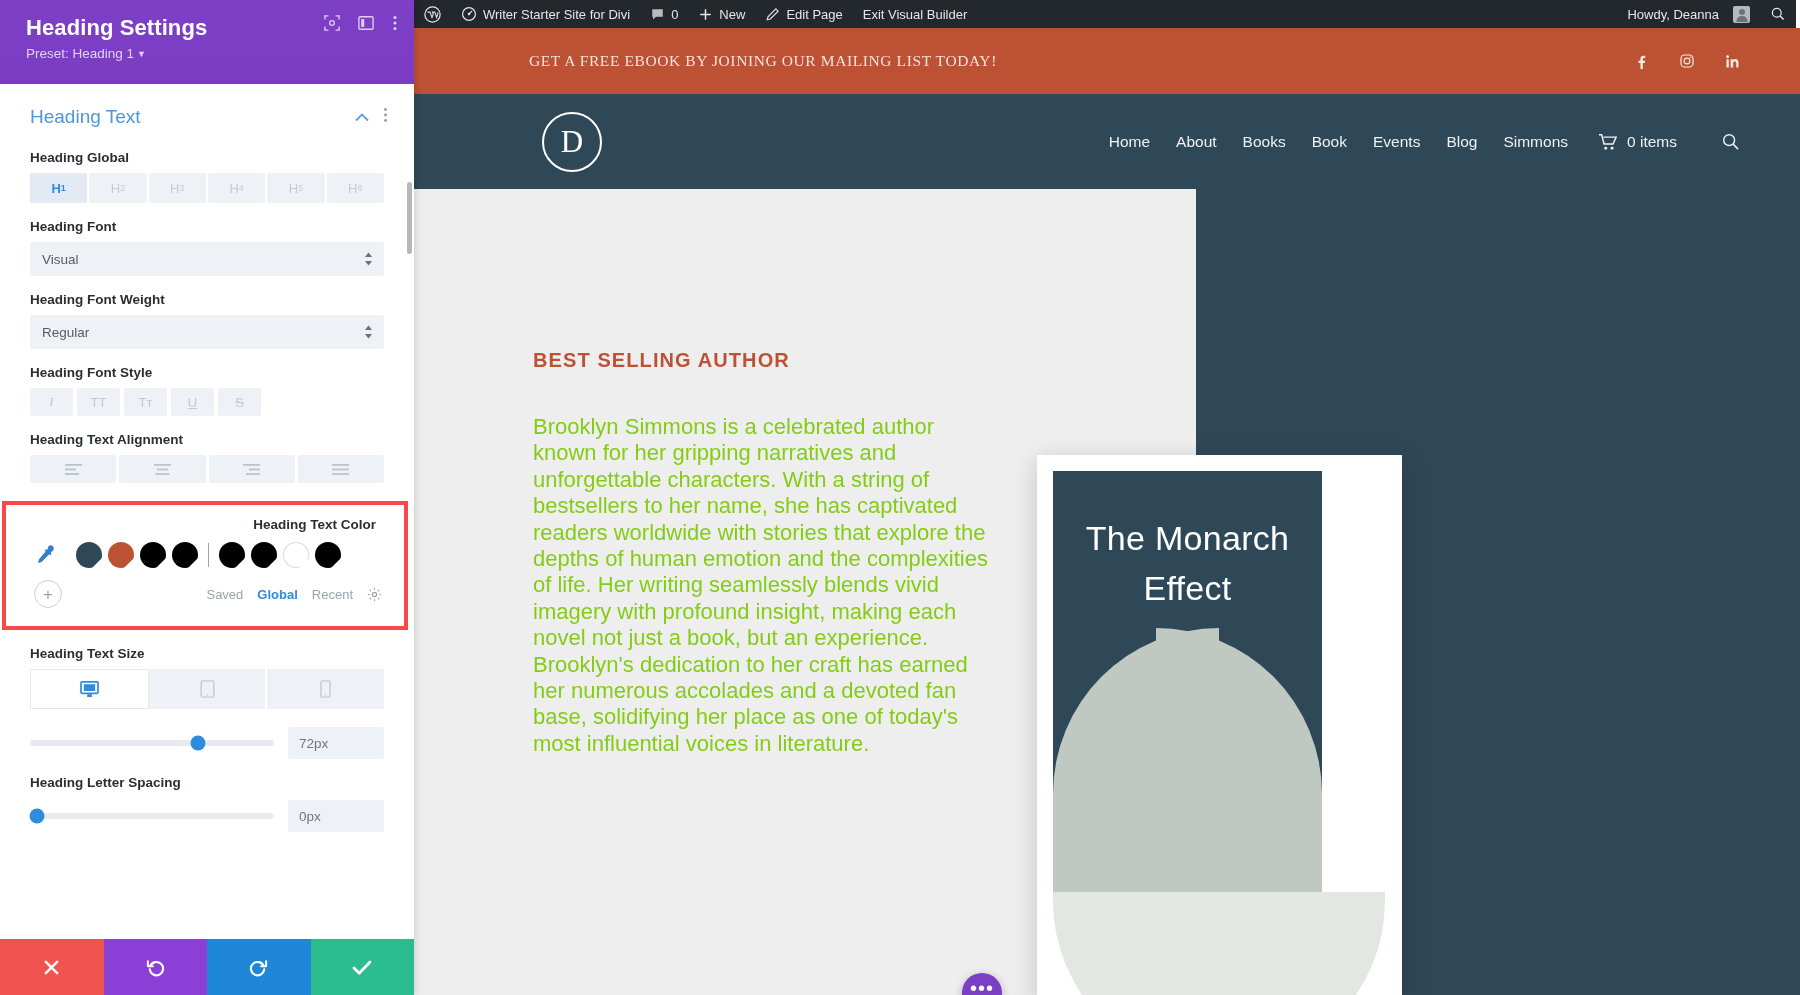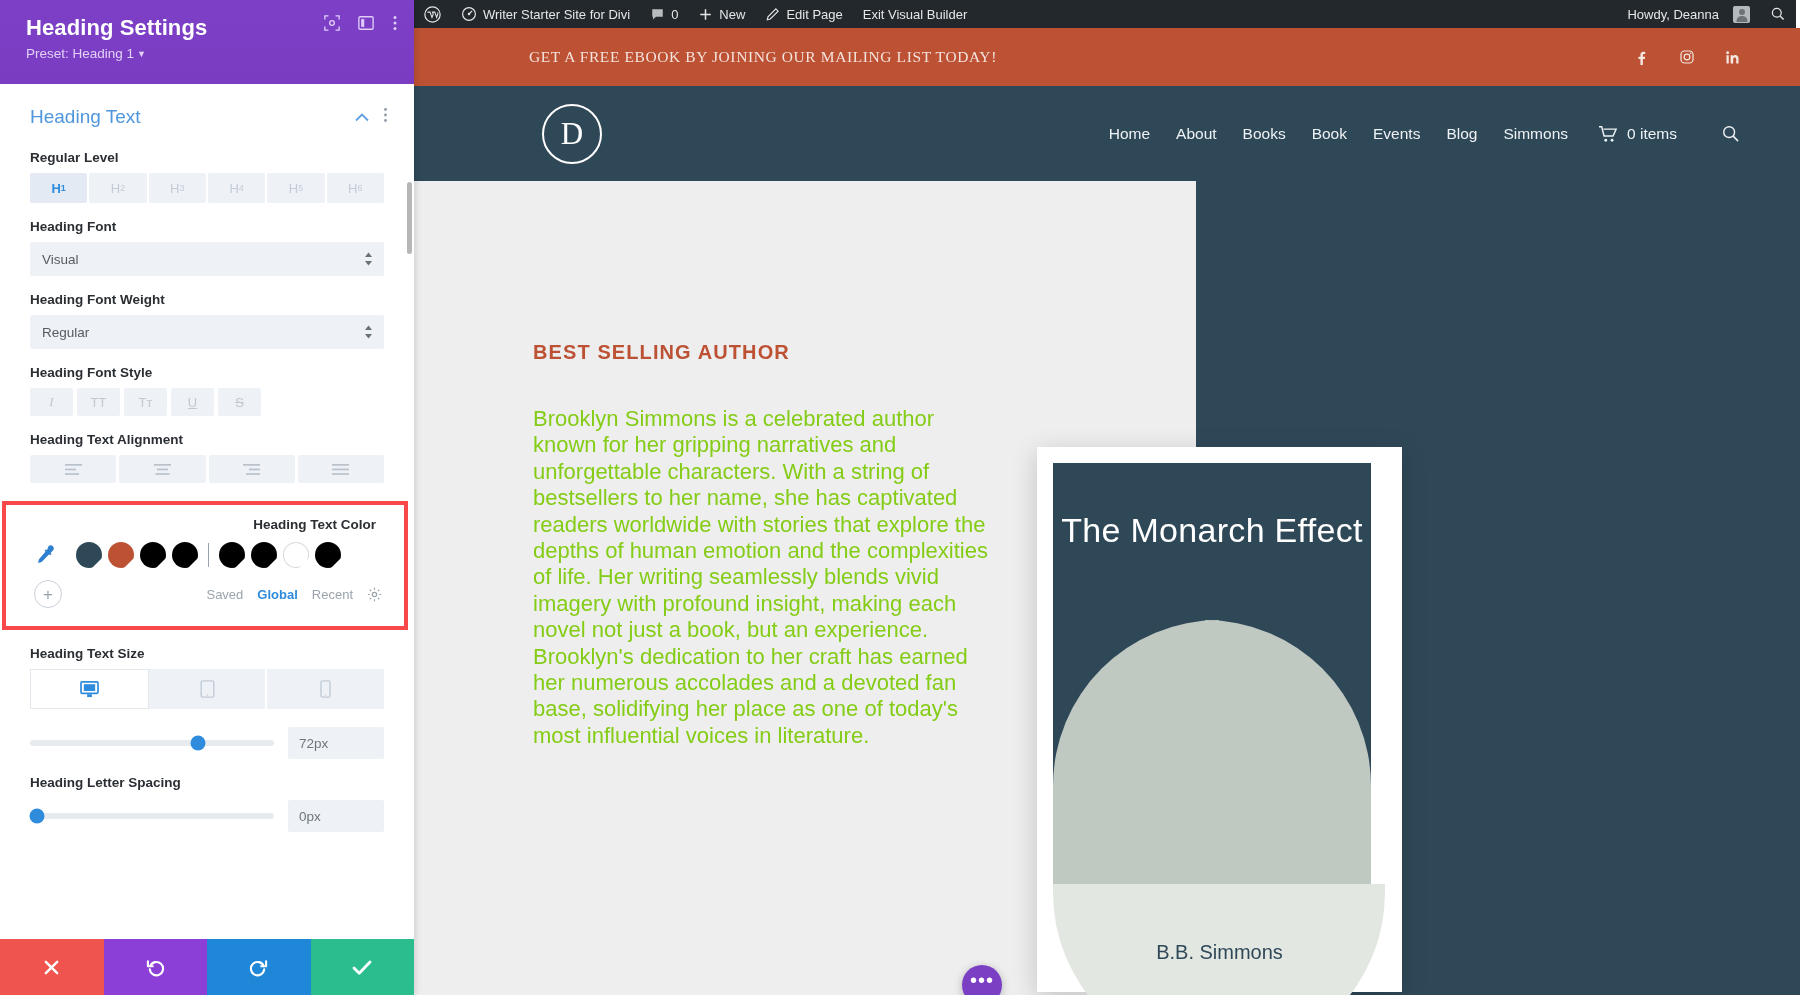--- a/index.html
+++ b/index.html
@@ -203,21 +203,21 @@
     content:""; position:absolute; left:50%; bottom:1px; transform:translateX(-50%);
     width:11px; height:6px; border-radius:5px 5px 0 0; background:#6d7277;
   }
 
   
   .site {
     position: absolute; left: 414px; top: 28px; width: 1386px; height: 967px;
     overflow: hidden; background: #2f4858;
   }
   .promo-bar {
-    height: 58px; background: #bd5134; display: flex; align-items: center;
+    height: 66px; background: #bd5134; display: flex; align-items: center;
     padding: 0 60px; position: relative;
   }
   .promo-text {
     color: #f3e3dd; font-family: "Liberation Serif", serif;
     font-size: 15.5px; letter-spacing: .6px; font-weight: normal;
     margin-left: 55px;
   }
   .promo-social { margin-left: auto; display: flex; align-items: center; gap: 30px; }
   .promo-social .s { color: #f6e9e4; cursor: pointer; display: flex; }
 
@@ -258,21 +258,21 @@
     margin-top: 42px; font-size: 22px; line-height: 26.4px; color: #84cc16;
     width: 462px;
   }
 
   .book-card {
     position: absolute; left: 623px; top: 266px; width: 365px; height: 545px;
     background: #fff; box-shadow: 0 6px 24px rgba(0,0,0,.18);
     padding: 16px 16px 0 16px;
   }
   .book-art {
-    width: 318px; height: 423px; position: relative; overflow: hidden;
+    width: 269px; height: 423px; position: relative; overflow: hidden;
     background: #2f4858;
   }
   .book-title {
     position: absolute; left: 0; right: 0; top: 42px; text-align: center;
     color: #fff; font-size: 34px; line-height: 50px; z-index: 3;
     font-weight: normal; letter-spacing: .3px;
   }
   .petal {
     position: absolute; width: 166px; height: 300px; background: #c0c8c2;
   }
@@ -422,21 +422,20 @@
       </div>
 
       <div class="book-card">
         <div class="book-art">
           <div class="book-title">The Monarch Effect</div>
           <div class="petal l"></div>
           <div class="petal r"></div>
         </div>
         <div class="petal2 l"></div>
         <div class="petal2 r"></div>
-        <div class="book-author">B.B. Simmons</div>
       </div>
     </div>
   </div>
 
   <div class="settings-panel">
 
     <div class="sp-header">
       <div class="sp-title">Heading Settings</div>
       <div class="sp-preset">
         <span>Preset: Heading 1</span><span class="caret">▼</span>
@@ -481,21 +480,21 @@
               <svg width="5" height="16" viewBox="0 0 5 16">
                 <circle cx="2.5" cy="2.5" r="1.4" fill="#8f9aa5"></circle>
                 <circle cx="2.5" cy="8" r="1.4" fill="#8f9aa5"></circle>
                 <circle cx="2.5" cy="13.5" r="1.4" fill="#8f9aa5"></circle>
               </svg>
             </span>
           </div>
         </div>
 
         <div class="field">
-          <div class="field-label">Regular Level</div>
+          <div class="field-label">Heading Global</div>
           <div class="btn-row">
             <div class="opt-btn active">H<sub>1</sub></div>
             <div class="opt-btn">H<sub>2</sub></div>
             <div class="opt-btn">H<sub>3</sub></div>
             <div class="opt-btn">H<sub>4</sub></div>
             <div class="opt-btn">H<sub>5</sub></div>
             <div class="opt-btn">H<sub>6</sub></div>
           </div>
         </div>
 

